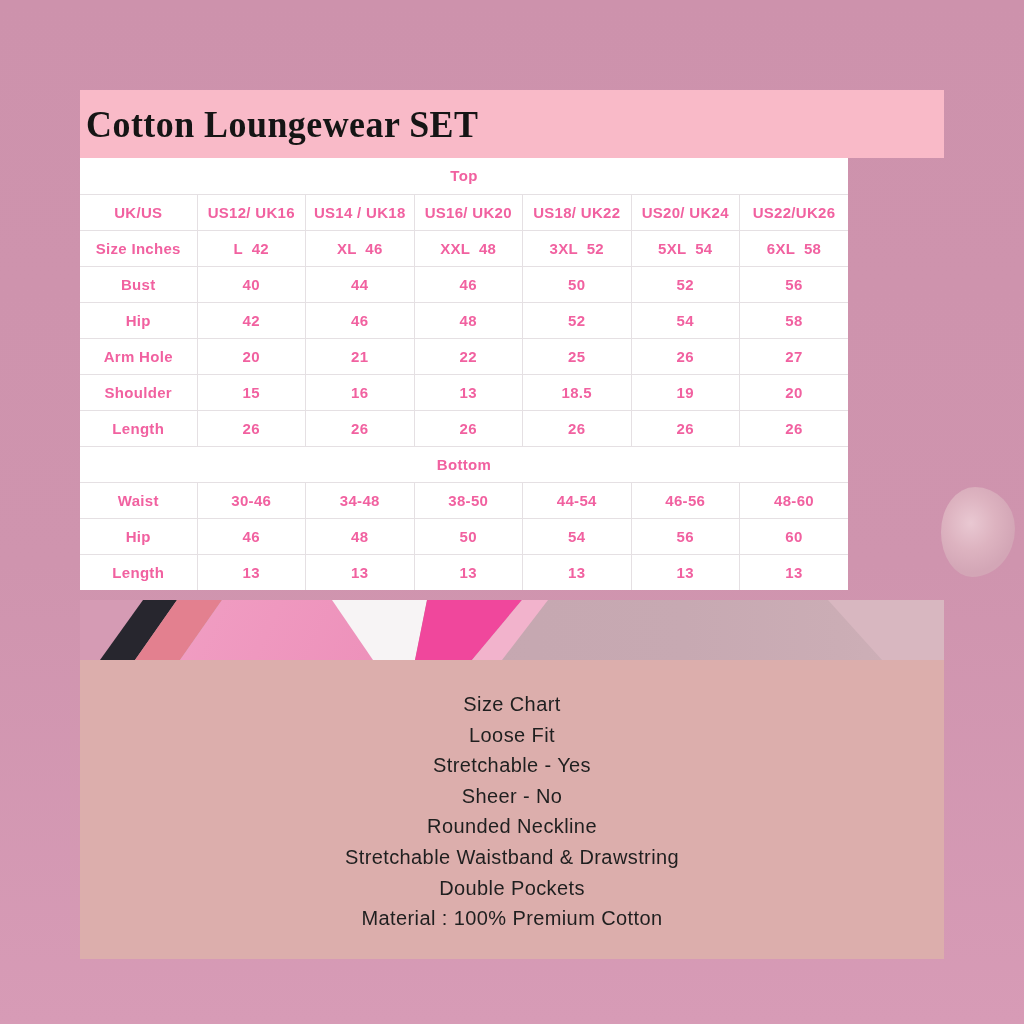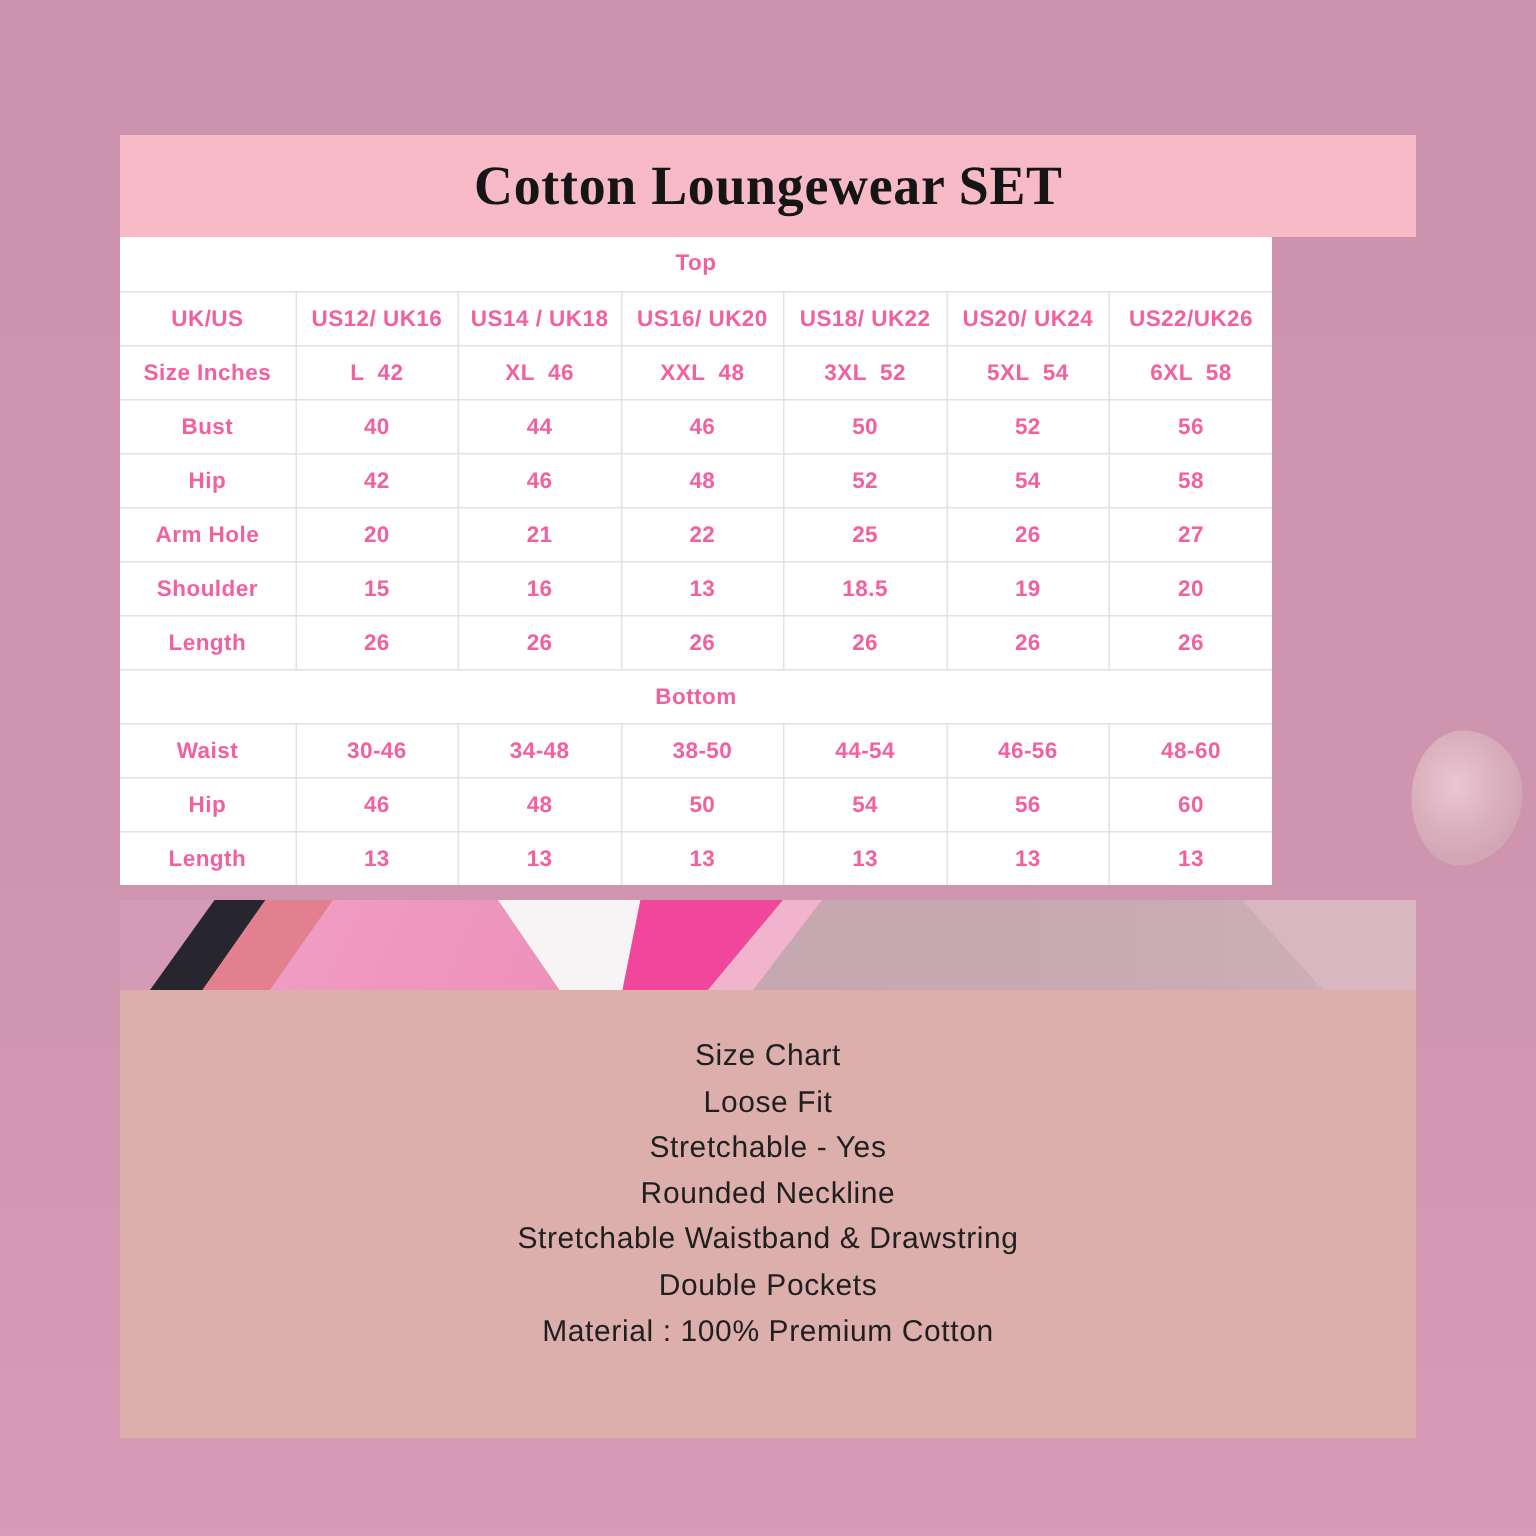--- a/index.html
+++ b/index.html
@@ -24,21 +24,21 @@
   .sh-lightpink{clip-path:polygon(442px 0,468px 0,422px 60px,392px 60px);background:#f2b3cc;}
   .sh-wedge{clip-path:polygon(748px 0,864px 0,864px 60px,802px 60px);background:#d8b7c0;}
   .fabric-bundle{
     position:absolute;left:941px;top:487px;width:74px;height:90px;
     background:radial-gradient(60% 55% at 40% 40%,#e9c8d2 0%,#ddb3c0 55%,#d3a6b6 100%);
     border-radius:46% 54% 58% 42% / 50% 46% 54% 50%;
   }
   
   .card{position:absolute;left:80px;top:90px;width:864px;}
   .card-header{
-    height:68px;background:#f9bac8;display:flex;align-items:center;justify-content:center;
+    height:68px;background:#f9bac8;display:flex;align-items:center;
   }
   .card-title{
     font-family:"Liberation Serif","DejaVu Serif",serif;font-weight:700;
     font-size:37px;color:#151515;letter-spacing:.5px;transform:scaleX(.97);
   }
   table.size-table{width:768px;border-collapse:collapse;table-layout:fixed;background:#ffffff;}
   .size-table td{
     height:36px;box-sizing:border-box;border:1px solid #e5e0e3;
     text-align:center;vertical-align:middle;padding:0 2px;
     font-size:15px;font-weight:700;color:#f161a0;letter-spacing:.3px;white-space:pre-wrap;
@@ -185,17 +185,18 @@
           <td>13</td>
         </tr>
       </tbody>
   </table>
 </div>
 
 <div class="details">
     <div class="line">Size Chart</div>
     <div class="line">Loose Fit</div>
     <div class="line">Stretchable - Yes</div>
+    <div class="line">Sheer - No</div>
     <div class="line">Rounded Neckline</div>
     <div class="line">Stretchable Waistband &amp; Drawstring</div>
     <div class="line">Double Pockets</div>
     <div class="line">Material : 100% Premium Cotton</div>
   </div>
 
 </body></html>

